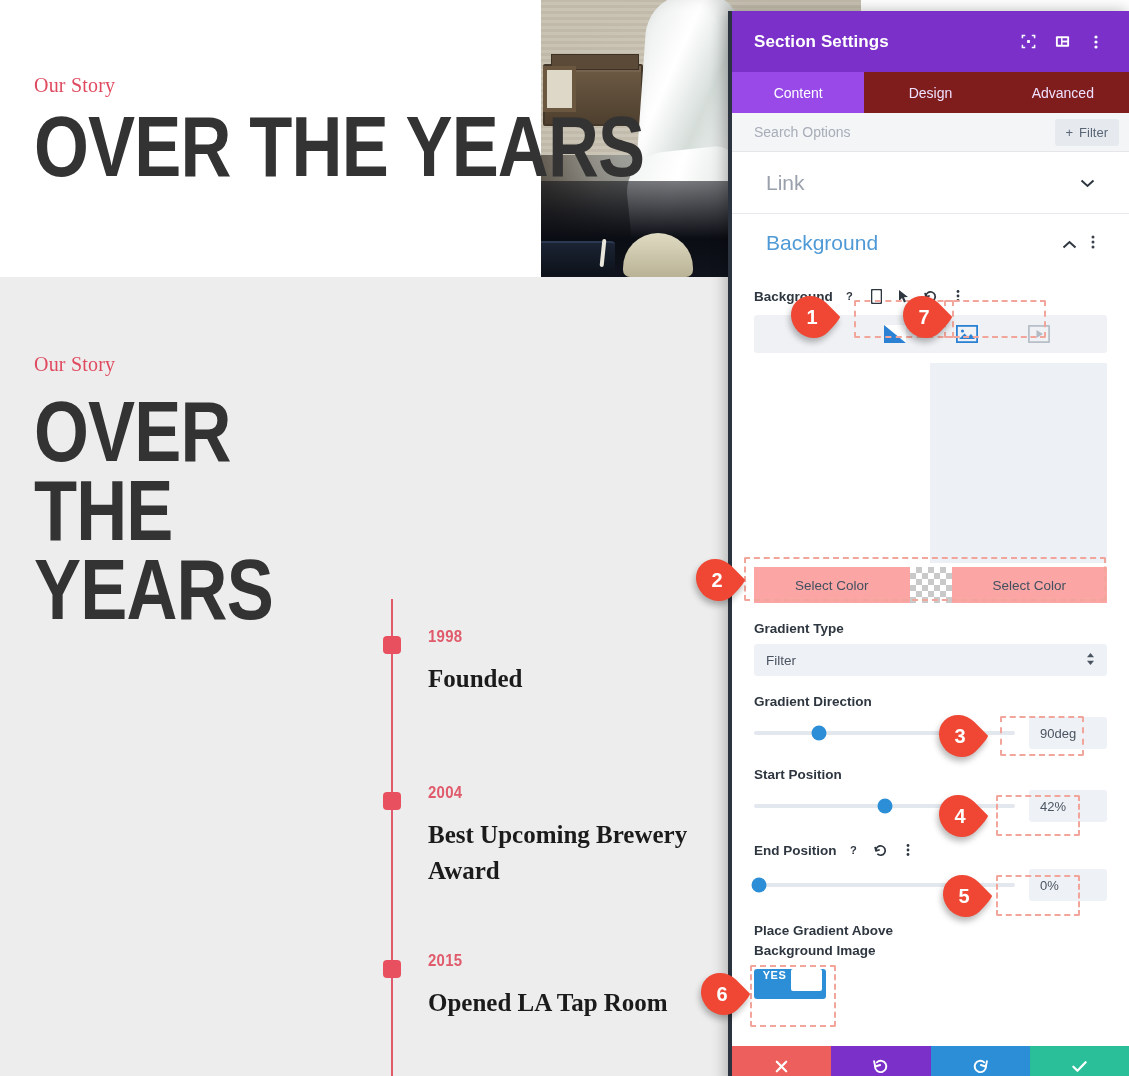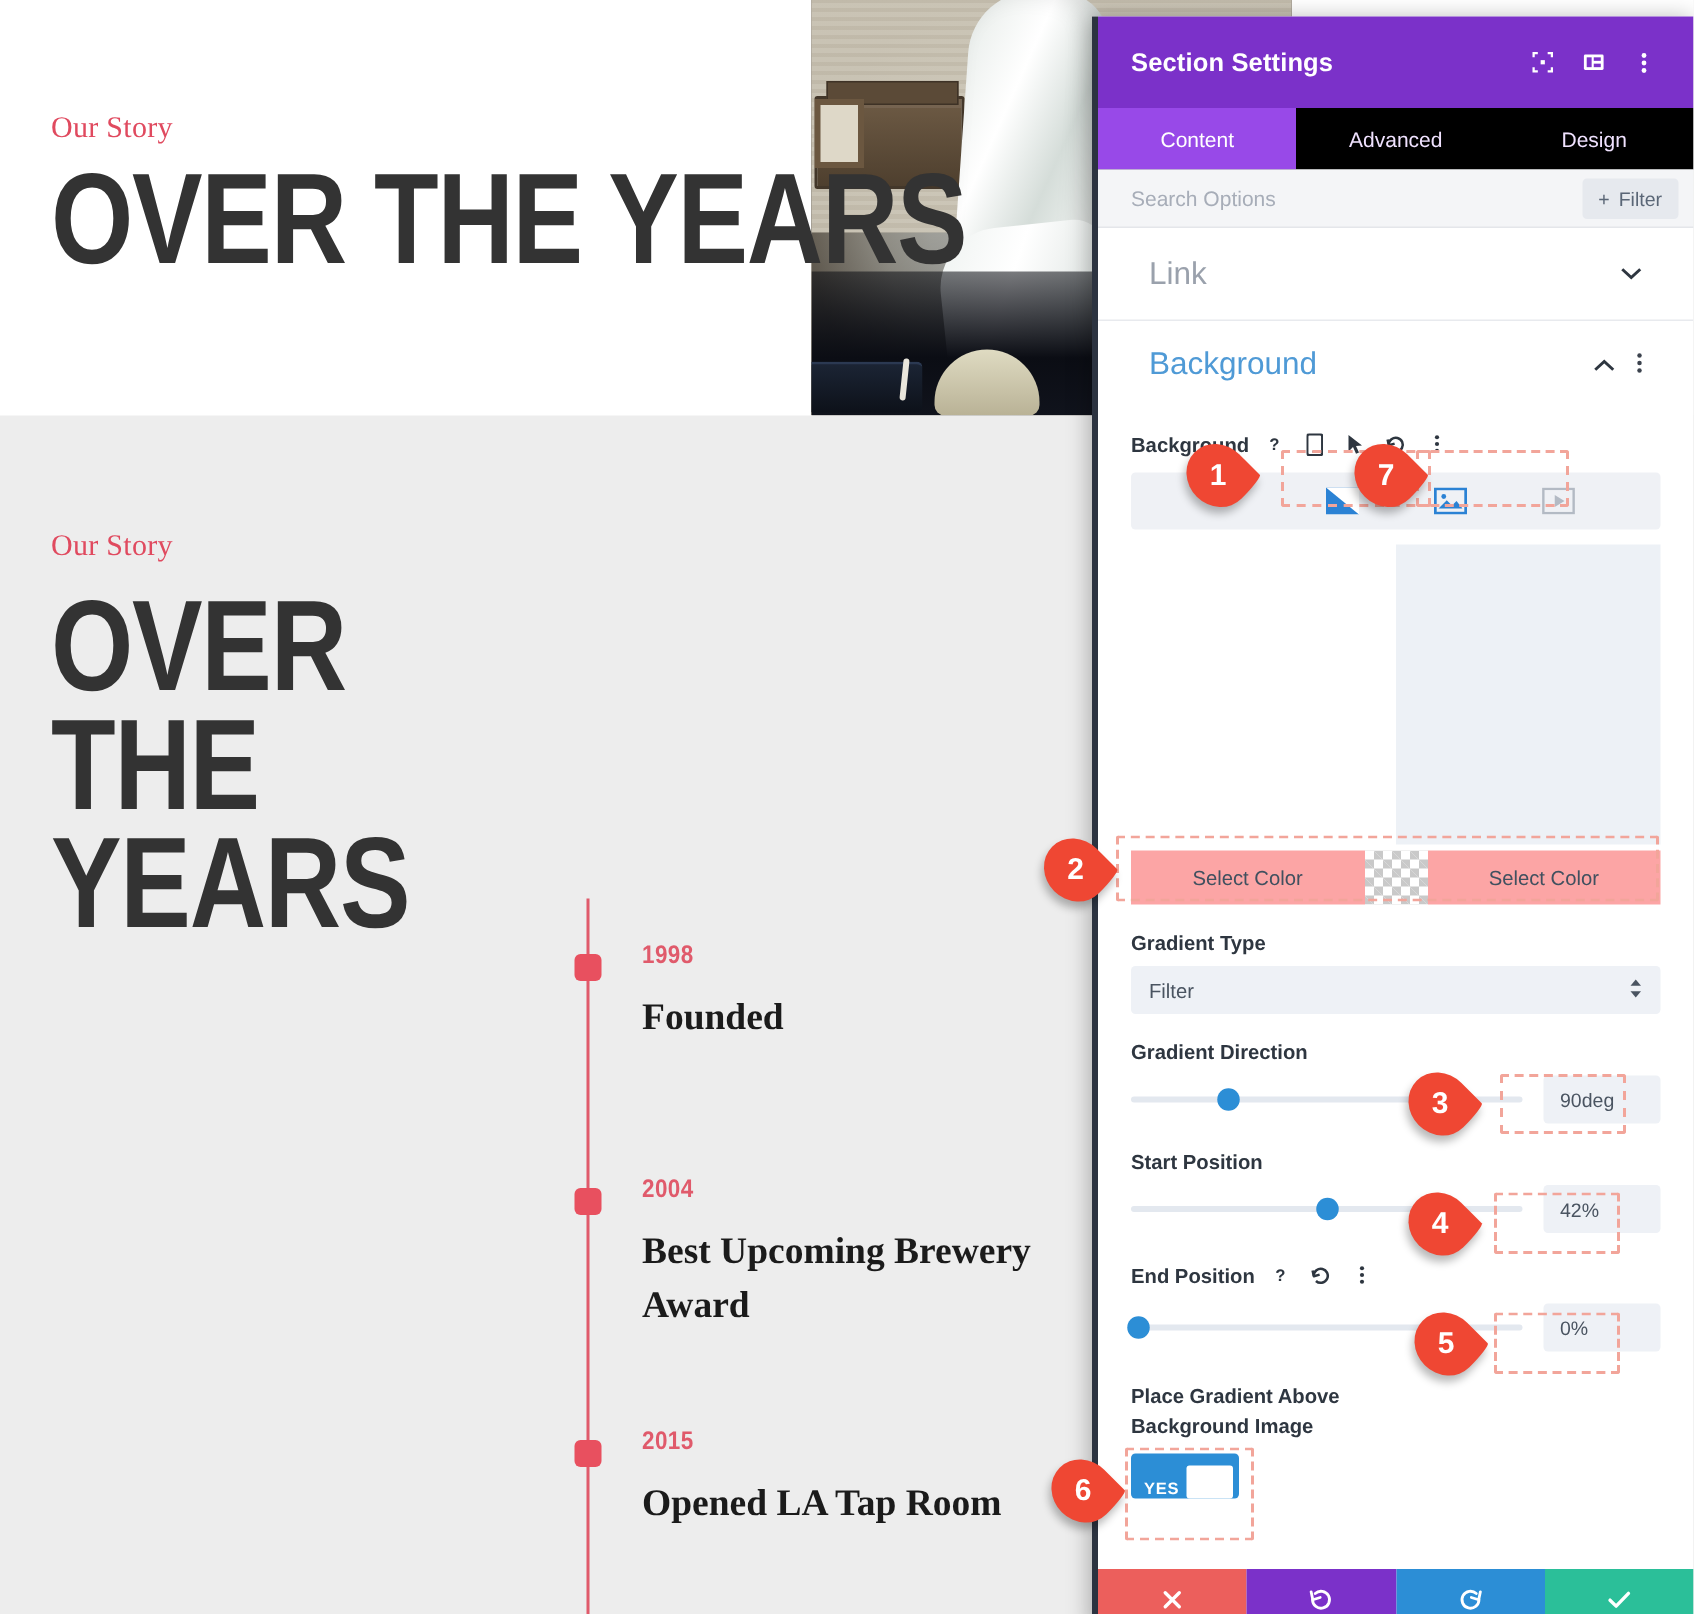--- a/index.html
+++ b/index.html
@@ -152,21 +152,21 @@
   }
   .panel-title {
     color: #ffffff; font-size: 17px; font-weight: 600; flex: 1;
     letter-spacing: .1px;
   }
   .hdr-icon {
     width: 30px; height: 30px; display:flex; align-items:center; justify-content:center;
     color: #ffffff; cursor: pointer; margin-left: 4px;
   }
   .panel-tabs {
-    height: 41px; background: #000000; display: flex; flex: none;
+    height: 41px; background: #7f1d1d; display: flex; flex: none;
   }
   .ptab {
     flex: 1; display: flex; align-items: center; justify-content: center;
     color: #f0e2ff; font-size: 14px; font-weight: 500; cursor: pointer;
   }
   .ptab.active { background: #9849e8; color: #ffffff; }
 
   .panel-search {
     height: 39px; background: #f4f5f7; display: flex; align-items: center;
     padding: 0 10px 0 22px; border-bottom: 1px solid #e4e6ea; flex: none;
@@ -264,21 +264,21 @@
     display: flex; align-items: center; padding: 0 11px;
     font-size: 13px; color: #4a5461; flex: none;
   }
 
   .toggle-label {
     font-size: 13.5px; color: #2e3640; font-weight: 600;
     line-height: 1.5; margin-bottom: 7px; width: 180px;
   }
   .toggle {
     width: 72px; height: 30px; background: #2c8ed6; border-radius: 3px;
-    display: flex; align-items: flex-end; padding: 0 4px; cursor: pointer;
+    display: flex; align-items: flex-start; padding: 0 4px; cursor: pointer;
     position: relative;
   }
   .toggle-text {
     color: #ffffff; font-size: 11px; font-weight: 700; letter-spacing: .5px;
     width: 34px; text-align: center;
   }
   .toggle-thumb {
     width: 32px; height: 22px; background: #ffffff; border-radius: 2px;
   }
 
@@ -394,22 +394,22 @@
       <svg width="4" height="16" viewBox="0 0 4 16">
         <circle cx="2" cy="3" r="1.6" fill="#fff"></circle>
         <circle cx="2" cy="8" r="1.6" fill="#fff"></circle>
         <circle cx="2" cy="13" r="1.6" fill="#fff"></circle>
       </svg>
     </div>
   </div>
 
   <div class="panel-tabs">
     <div class="ptab active">Content</div>
+    <div class="ptab">Design</div>
     <div class="ptab">Advanced</div>
-    <div class="ptab">Design</div>
   </div>
 
   <div class="panel-search">
     <input class="search-input" type="text" placeholder="Search Options" style="">
     <button class="filter-btn">
       <span>+</span>
       <span>Filter</span>
     </button>
   </div>
 

